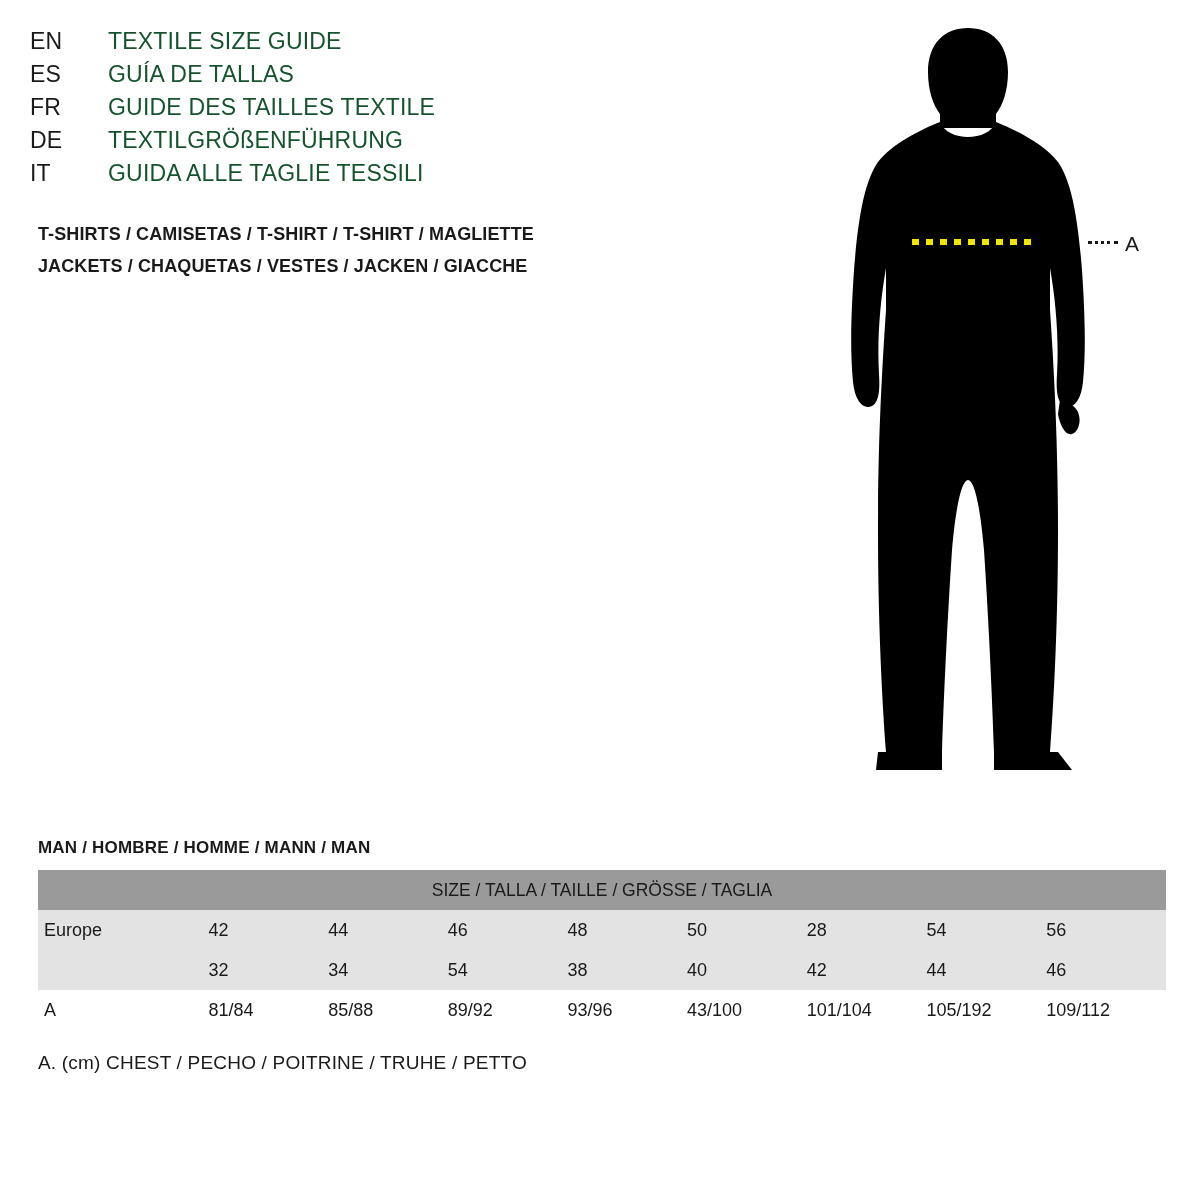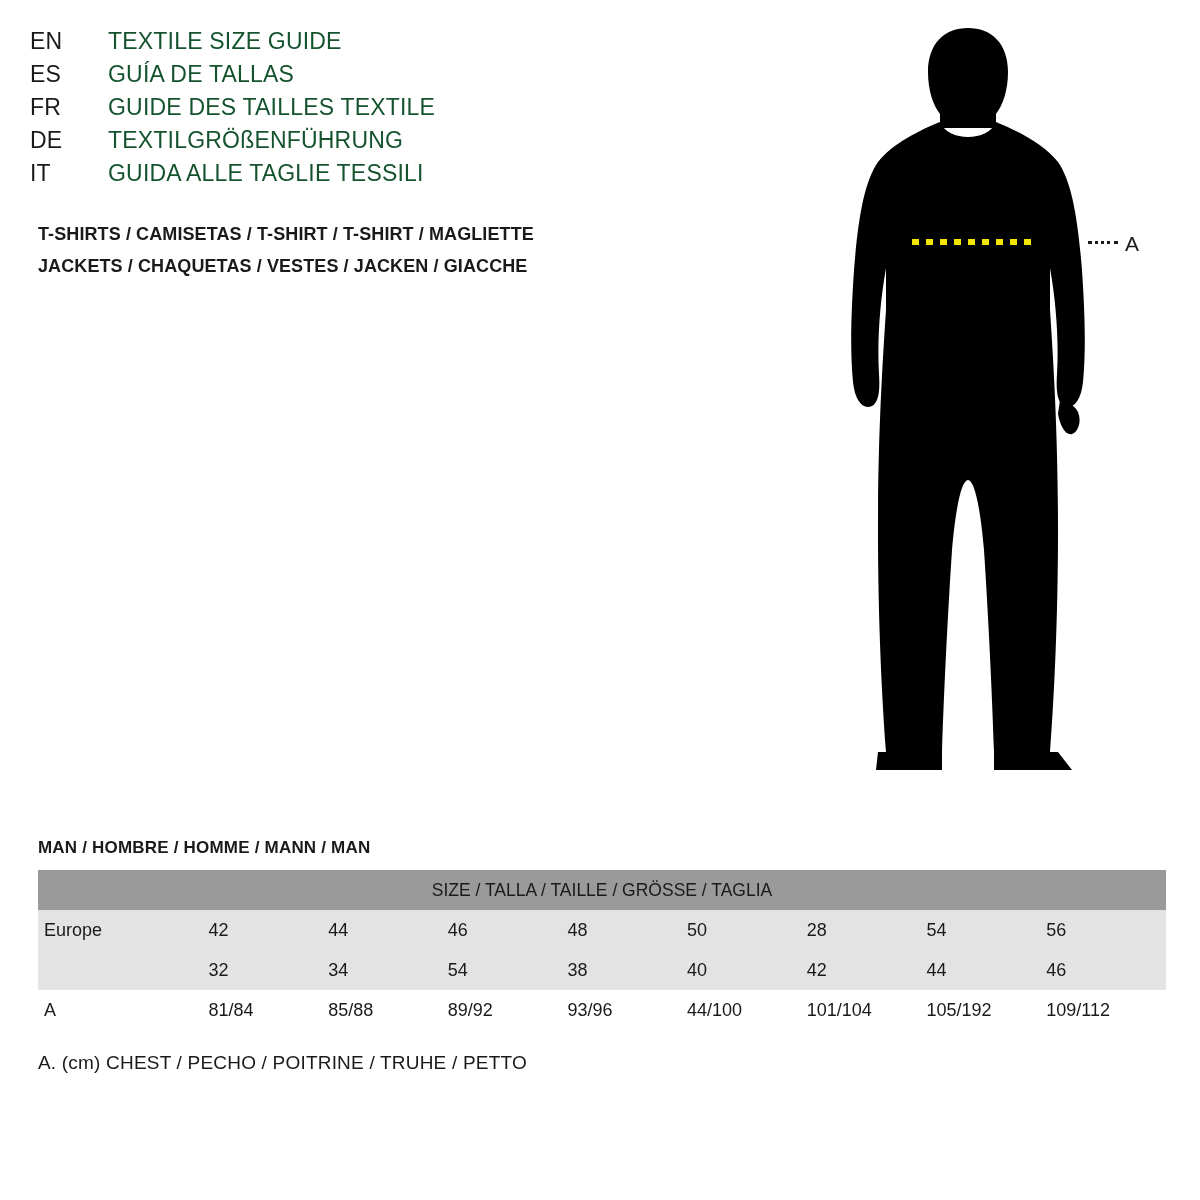--- a/index.html
+++ b/index.html
@@ -244,21 +244,21 @@
           <td class="cell-val">44</td>
           <td class="cell-val">46</td>
         </tr>
 
         <tr class="row-plain">
           <td class="cell-label">A</td>
           <td class="cell-val">81/84</td>
           <td class="cell-val">85/88</td>
           <td class="cell-val">89/92</td>
           <td class="cell-val">93/96</td>
-          <td class="cell-val">44/100</td>
+          <td class="cell-val">43/100</td>
           <td class="cell-val">101/104</td>
           <td class="cell-val">105/192</td>
           <td class="cell-val">109/112</td>
         </tr>
       </tbody>
     </table>
     <div class="table-footnote">A. (cm) CHEST / PECHO / POITRINE / TRUHE / PETTO</div>
   </div>
 
 </div>

